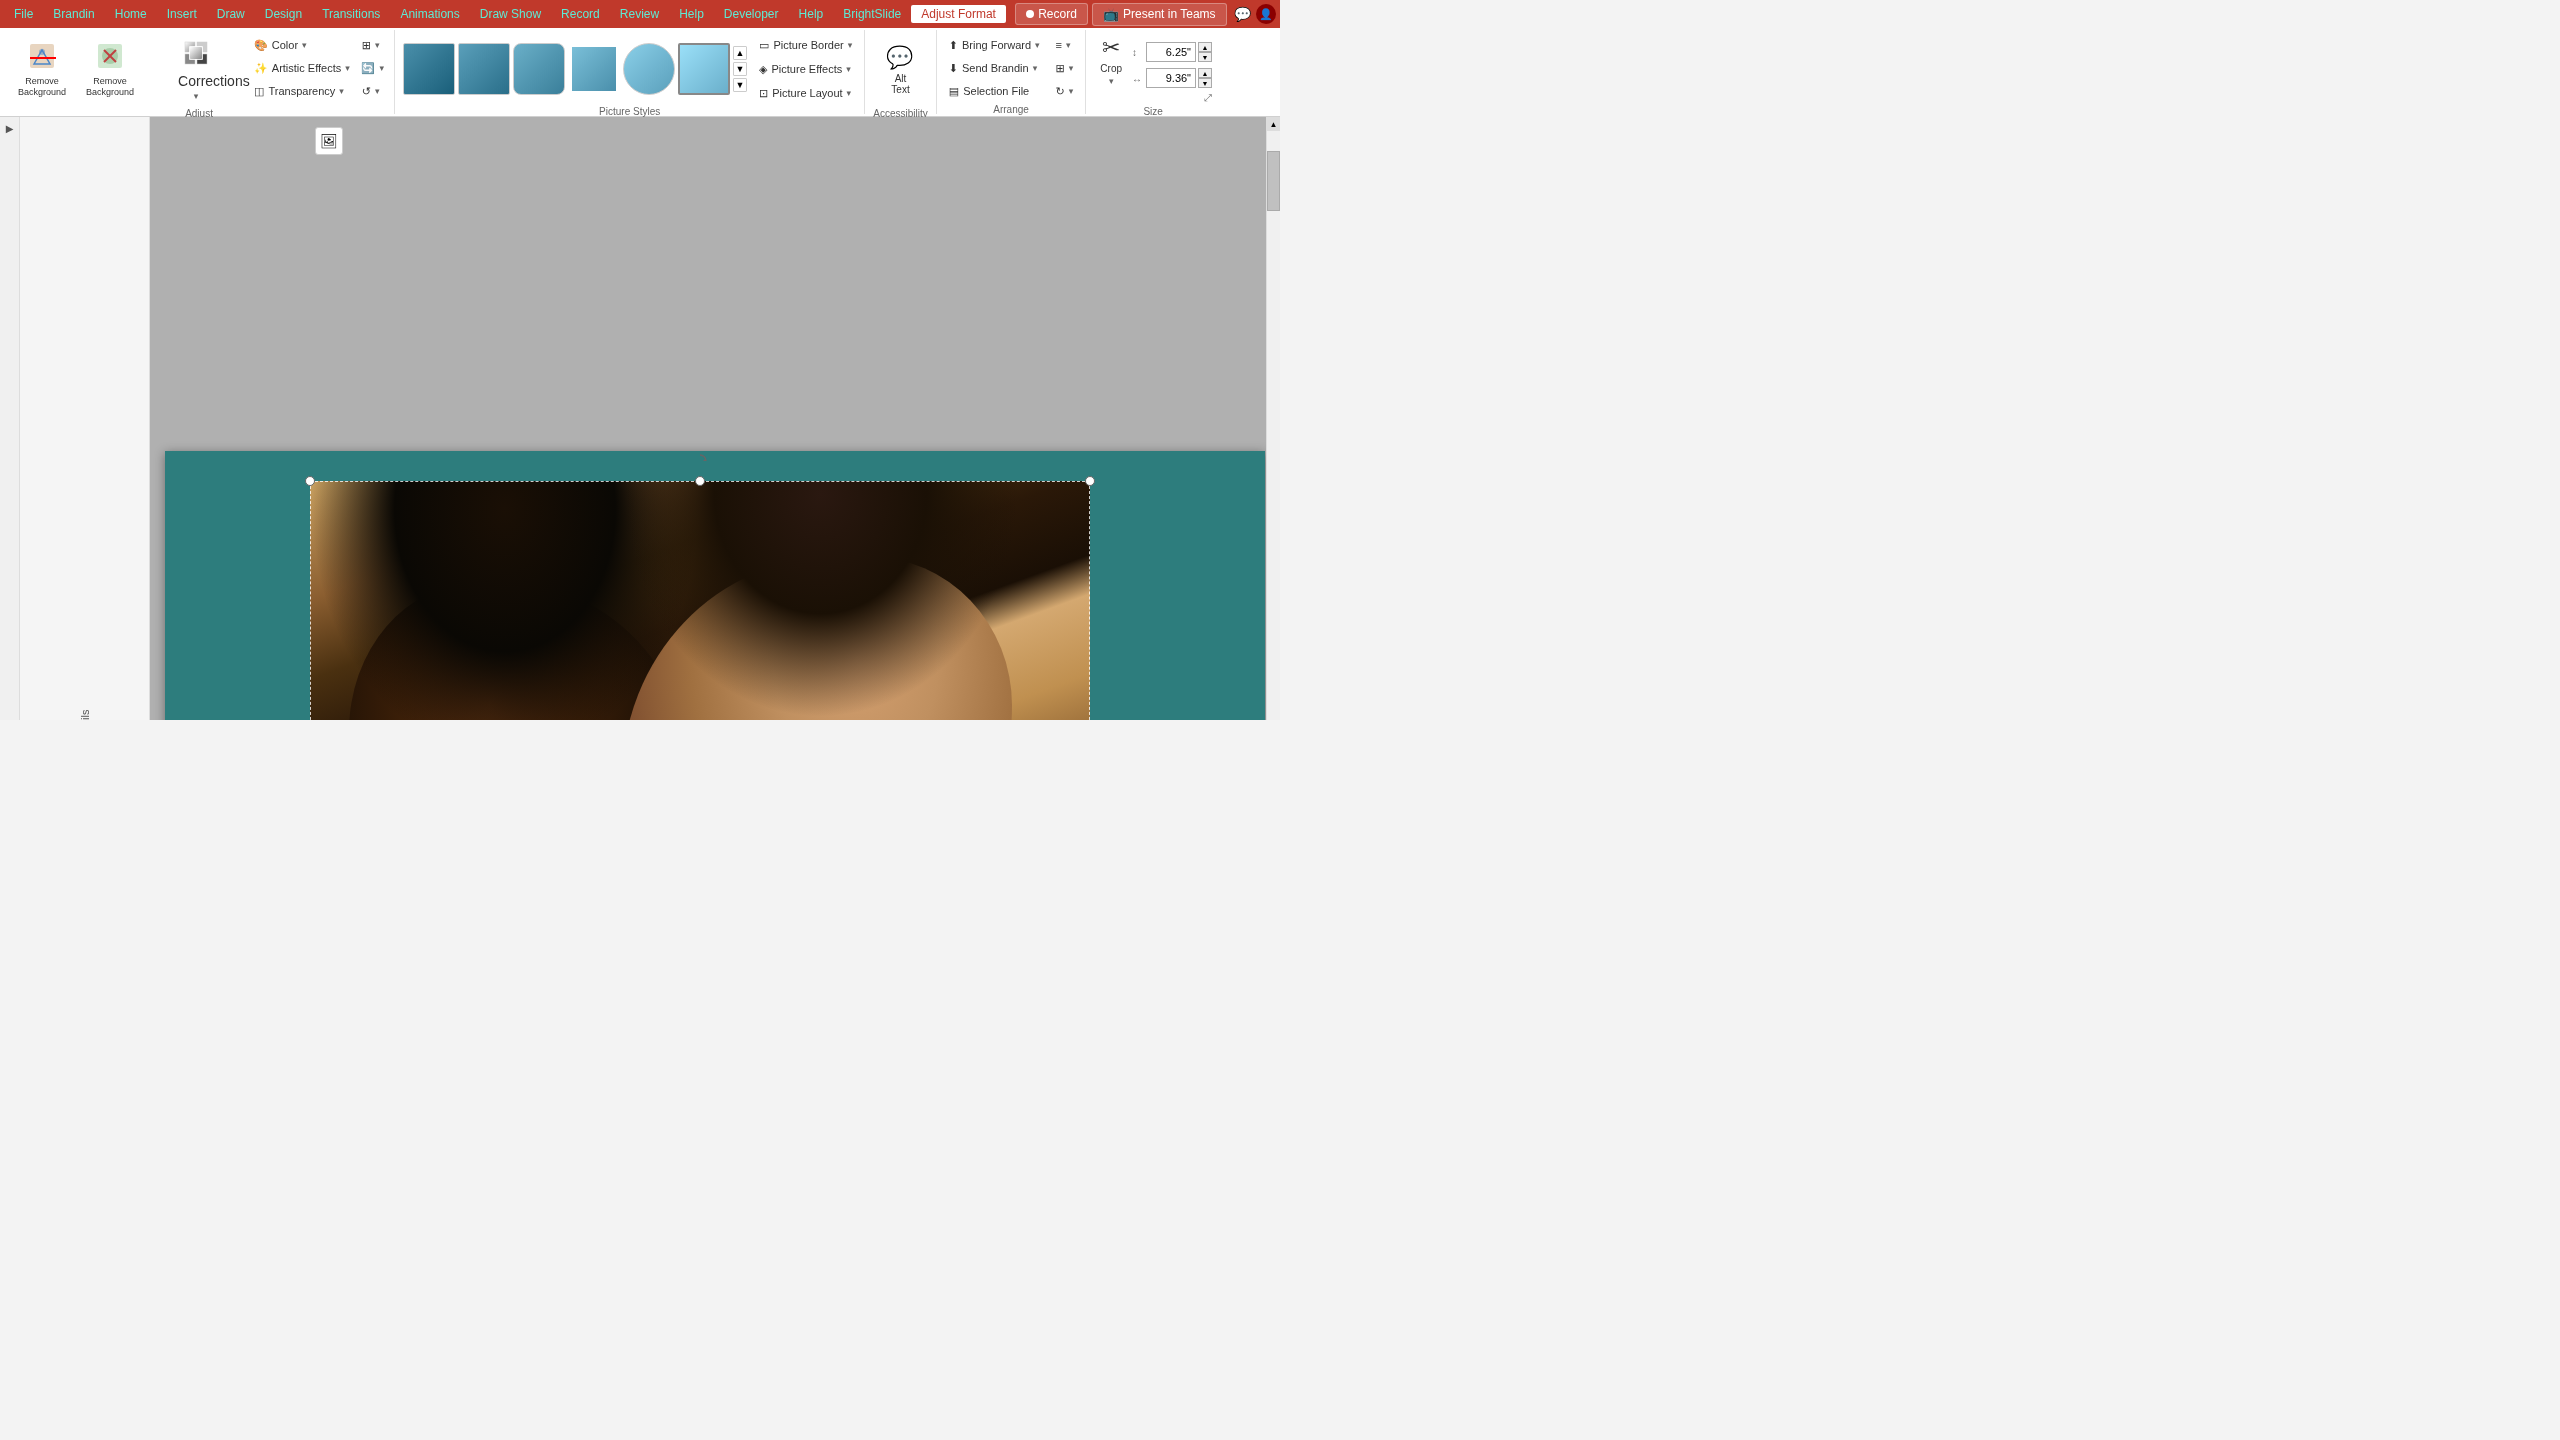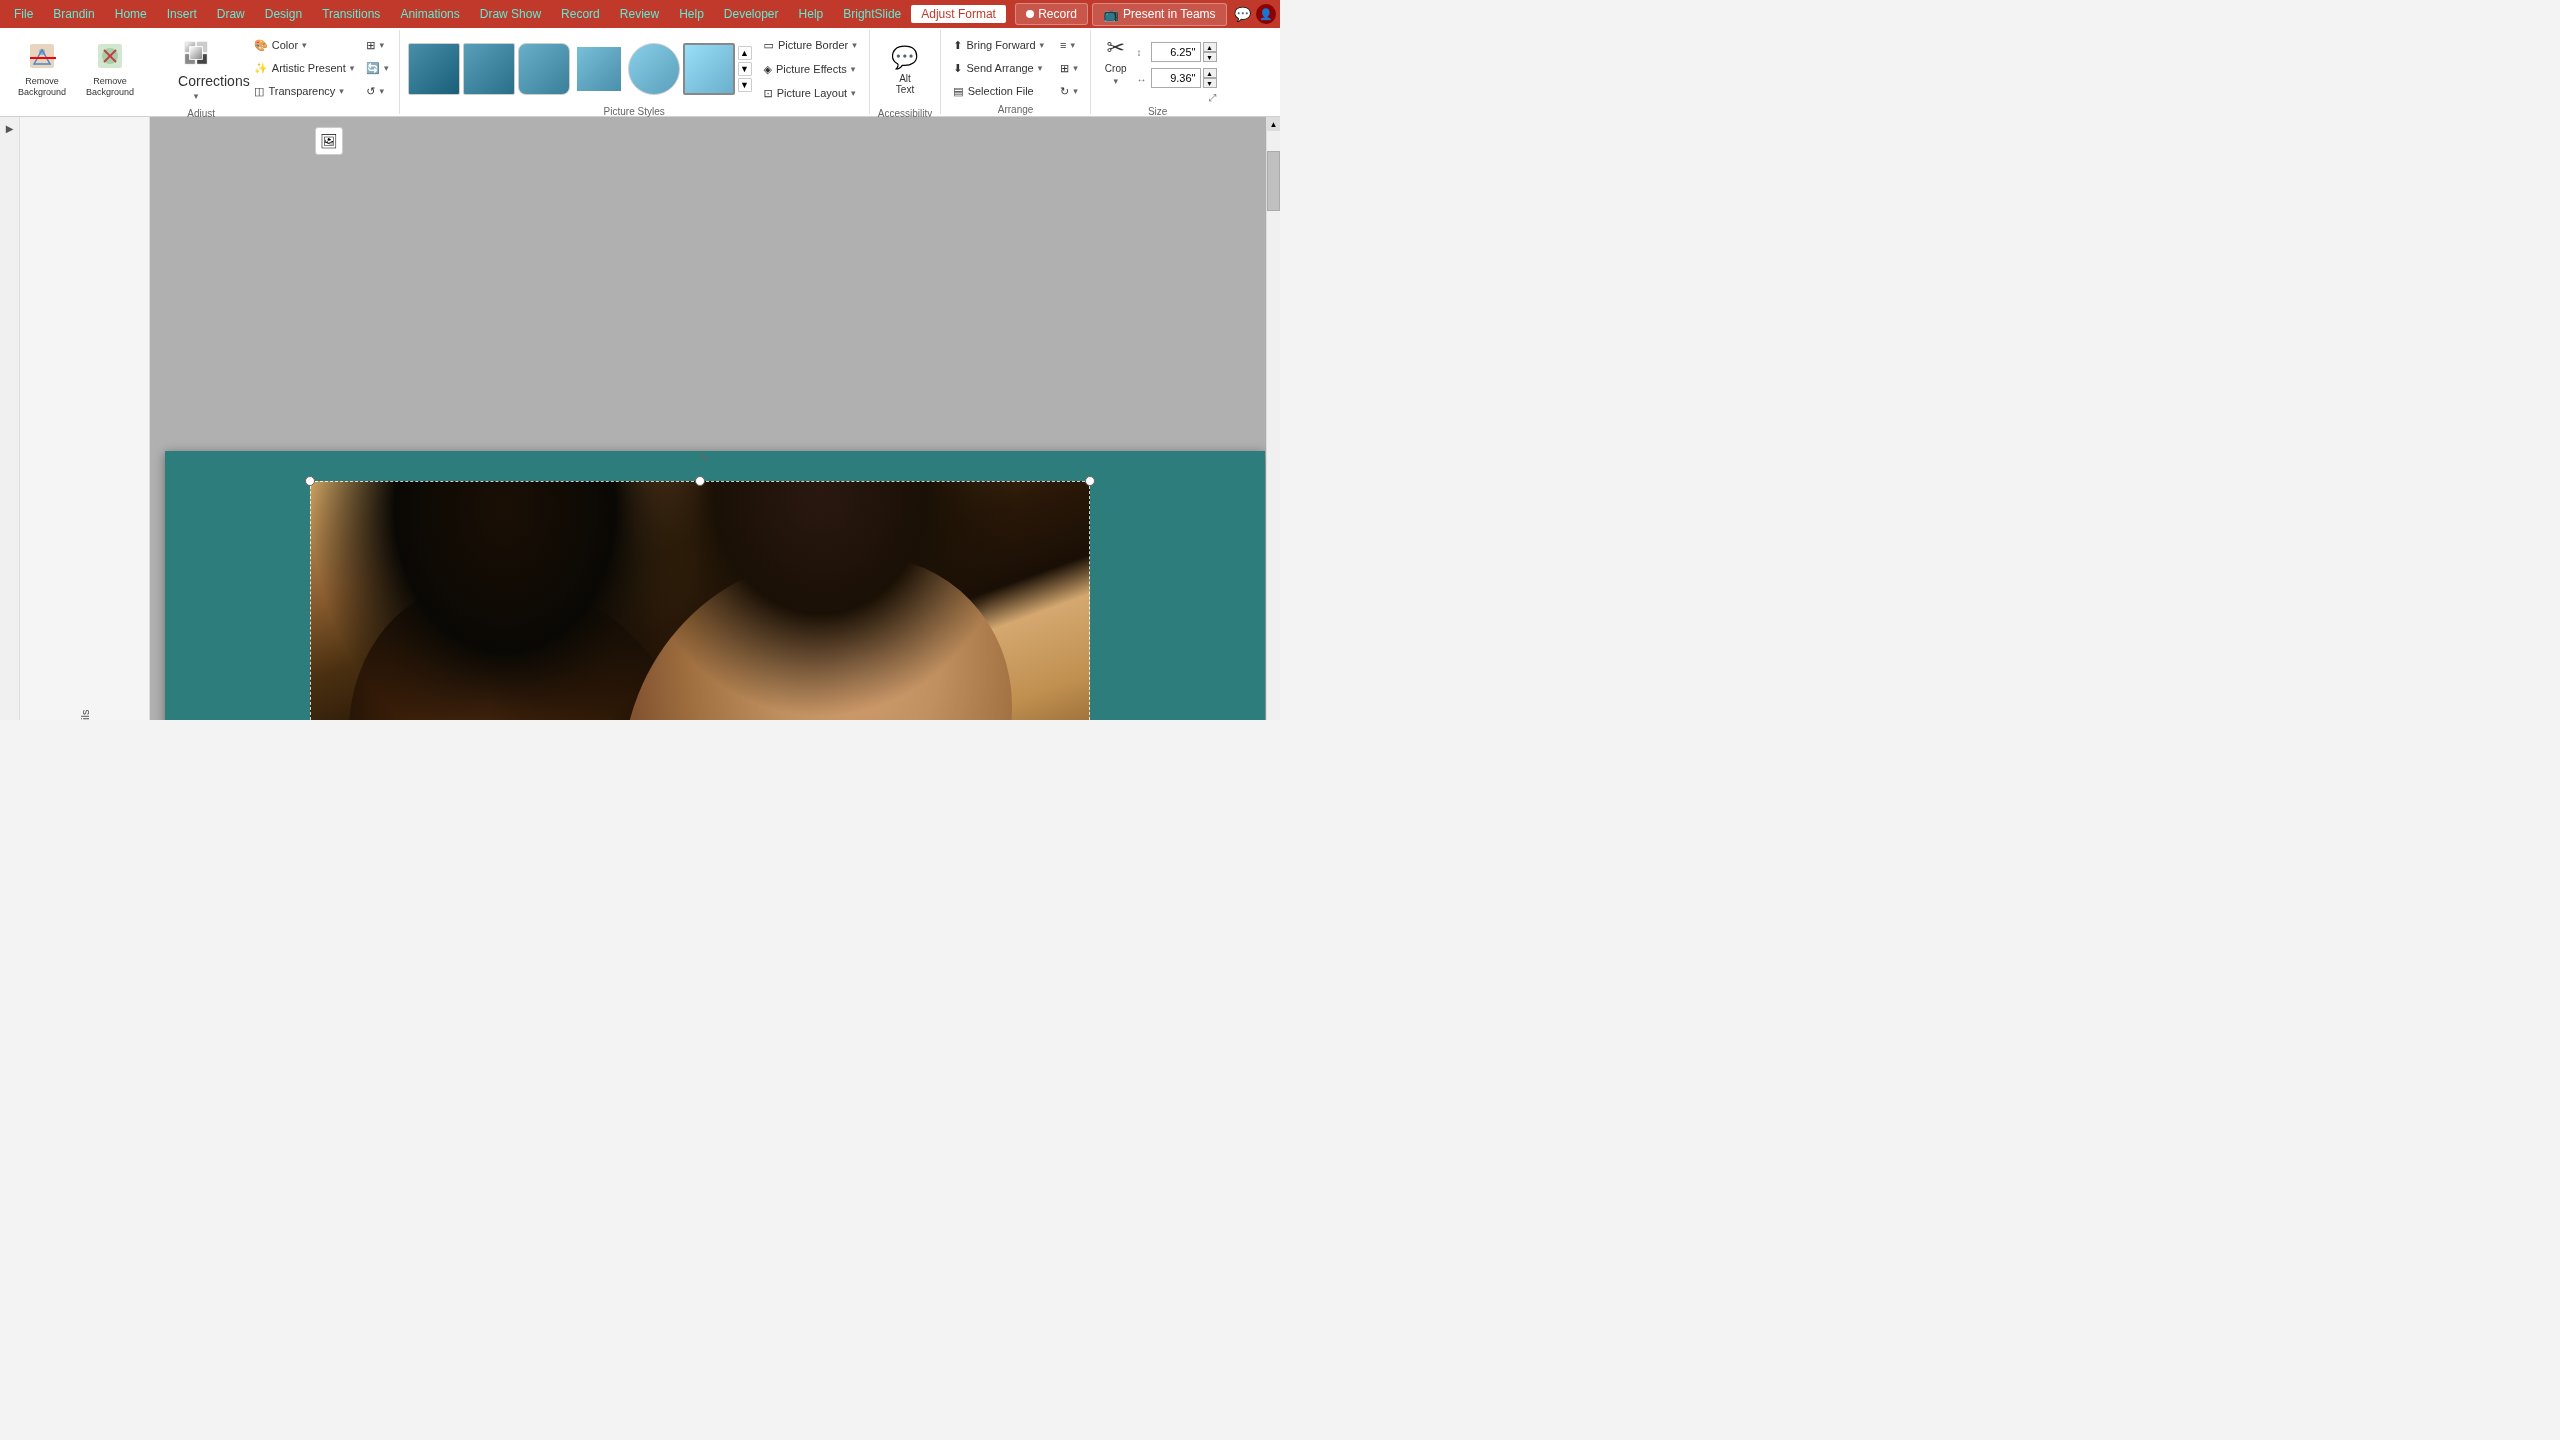--- a/index.html
+++ b/index.html
@@ -373,21 +373,21 @@
         </div>
 
         <div class="rb-group-col" style="gap:1px;justify-content:center;">
           <div class="rb-small">
             <span>🎨</span>
             <span>Color</span>
             <span class="dropdown-arrow">▾</span>
           </div>
           <div class="rb-small">
             <span>✨</span>
-            <span>Artistic Present</span>
+            <span>Artistic Effects</span>
             <span class="dropdown-arrow">▾</span>
           </div>
           <div class="rb-small">
             <span>◫</span>
             <span>Transparency</span>
             <span class="dropdown-arrow">▾</span>
           </div>
         </div>
         <div class="rb-group-col" style="gap:1px;justify-content:center;">
           <div class="rb-small" style="height:22px;">
@@ -456,21 +456,21 @@
     <div class="ribbon-group" style="padding:4px 8px;">
       <div class="ribbon-group-content">
         <div class="arrange-col">
           <div class="rb-small">
             <span>⬆</span>
             <span>Bring Forward</span>
             <span class="dropdown-arrow">▾</span>
           </div>
           <div class="rb-small">
             <span>⬇</span>
-            <span>Send Arrange</span>
+            <span>Send Brandin</span>
             <span class="dropdown-arrow">▾</span>
           </div>
           <div class="rb-small">
             <span>▤</span>
             <span>Selection File</span>
           </div>
         </div>
         <div class="arrange-col" style="margin-left:4px;">
           <div class="rb-small">
             <span>≡</span>

